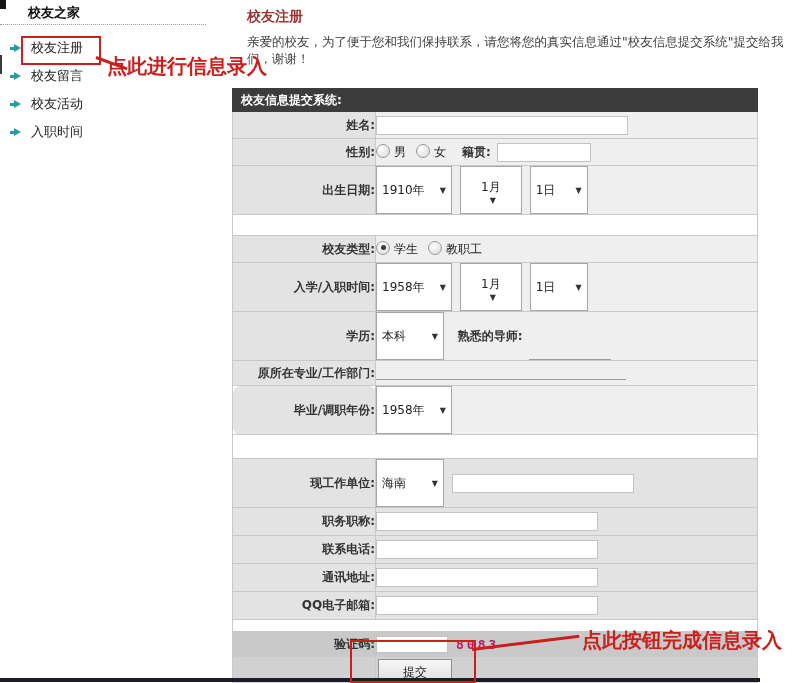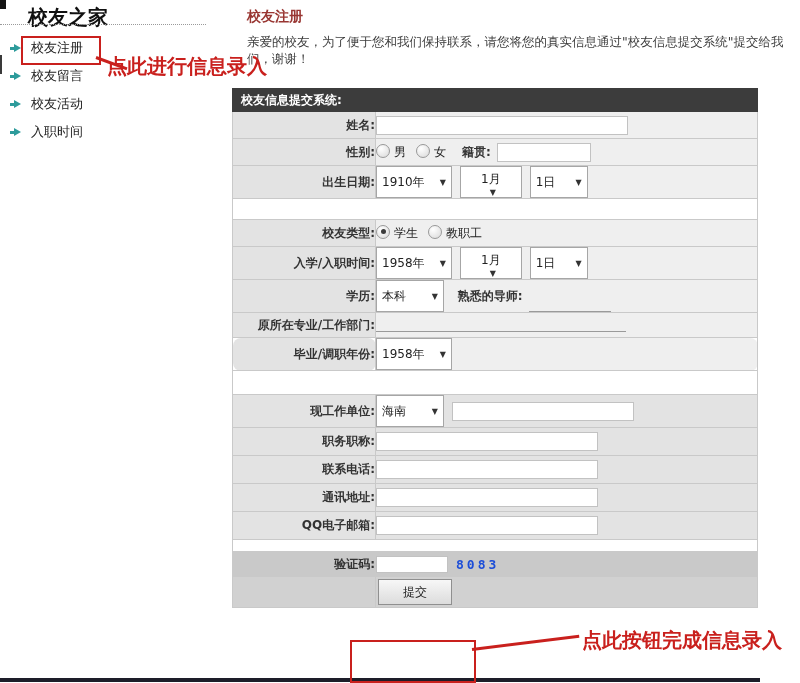--- a/index.html
+++ b/index.html
@@ -7,21 +7,21 @@
     width:800px;height:683px;position:relative;overflow:hidden;
     background:#ffffff;
     font-family:"DejaVu Sans","Liberation Sans",sans-serif;
     color:#333;
   }
   
   .corner-mark{position:absolute;left:0;top:0;width:6px;height:9px;background:#141414;}
   .edge-mark{position:absolute;left:0;top:55px;width:2px;height:19px;background:#3a3a3a;}
 
   
-  .sb-title{position:absolute;left:28px;top:4px;font-size:20px;font-weight:bold;color:#111;}
+  .sb-title{position:absolute;left:28px;top:4px;font-size:13px;font-weight:bold;color:#111;}
   .sb-rule{position:absolute;left:0;top:24px;width:206px;border-bottom:1px dotted #9a9a9a;}
   .sb-menu{position:absolute;left:6px;top:34px;width:200px;list-style:none;margin:0;padding:0;}
   .sb-menu li{height:28px;display:flex;align-items:center;cursor:pointer;}
   .arr{position:relative;width:11px;height:9px;margin:0 10px 0 4px;flex:0 0 auto;}
   .arr::before{content:"";position:absolute;left:0;top:3px;width:5px;height:3px;background:#2d9b9b;}
   .arr::after{content:"";position:absolute;left:4px;top:0;width:0;height:0;
     border-top:4.5px solid transparent;border-bottom:4.5px solid transparent;border-left:7px solid #2d9b9b;}
   .sb-label{font-size:13px;color:#222;}
 
   
@@ -41,35 +41,35 @@
   td.sp{background:#ffffff;border-left:1px solid #b3b3b3;border-right:1px solid #b3b3b3;}
   .h27{height:26px;} .h32{height:31px;} .h30{height:29px;} .h25{height:24px;} .h33{height:32px;border-radius:8px;}
   .h28{height:27px;} .h21{height:20px;} .h24{height:23px;} .h12{height:11px;} .h79{height:78px;}
   .h25c{height:24px;} .h31{height:30px;}
 
   
   .ti{display:inline-block;background:#fff;border:1px solid #c2c2c2;height:17px;vertical-align:middle;}
   .w250{width:250px;} .w220{width:220px;} .w92{width:92px;} .w180{width:180px;}
   .wcap{width:70px;height:15px;}
   .sel{display:inline-flex;align-items:center;justify-content:space-between;background:#fff;
-    border:1px solid #a6a6a6;height:22px;padding:4px 5px;vertical-align:middle;margin-right:4px;color:#222;}
+    border:1px solid #a6a6a6;height:22px;padding:12px 5px;vertical-align:middle;margin-right:4px;color:#222;}
   .sw64{width:64px;} .sw50{width:50px;flex-direction:column;} .sw46{width:46px;} .sw56{width:56px;}
   .caret{font-size:8px;color:#333;margin-left:4px;}
   .rdo{display:inline-block;width:12px;height:12px;border:1px solid #999;border-radius:50%;
     background:radial-gradient(circle at 35% 30%, #ffffff, #d8d8d8);vertical-align:-2px;margin-right:4px;}
   .rdo.on::after{content:"";display:block;width:5px;height:5px;margin:3px auto;background:#3a3a3a;border-radius:50%;}
   .rlb{margin-right:10px;color:#222;}
   .inlbl{font-weight:bold;color:#333;margin:0 6px 0 6px;}
   .uline{display:inline-block;border-bottom:1px solid #9a9a9a;height:13px;vertical-align:bottom;}
   .u82{width:82px;} .u250{width:250px;}
   .ta{position:relative;width:212px;height:60px;background:#fff;border:1px solid #a2a2a2;margin:8px 0;}
   .ta-handle{position:absolute;right:1px;bottom:1px;width:10px;height:10px;
     background:repeating-linear-gradient(135deg,transparent 0 2px,#9a9a9a 2px 3px);}
   .capdigits{display:inline-block;margin-left:8px;font-family:"DejaVu Sans Mono","Liberation Mono",monospace;
-    font-weight:bold;font-size:13px;letter-spacing:3px;color:#1d4ed8;vertical-align:middle;}
+    font-weight:bold;font-size:13px;letter-spacing:3px;color:#be185d;vertical-align:middle;}
   .btn{display:inline-flex;align-items:center;justify-content:center;width:72px;height:24px;margin-left:2px;
     background:linear-gradient(#f7f7f7,#dcdcdc);border:1px solid #8f8f8f;color:#222;font-size:12px;cursor:pointer;}
 
   
   .rbox{position:absolute;border:2px solid #c9201d;z-index:6;}
   .rbox1{left:21px;top:36px;width:76px;height:25px;}
   .rbox2{left:350px;top:640px;width:122px;height:39px;}
   .rline{position:absolute;border-top:3px solid #c9201d;z-index:6;transform-origin:left center;}
   .rline1{left:96px;top:56px;width:33px;transform:rotate(20deg);}
   .rline2{left:472px;top:648px;width:108px;transform:rotate(-7deg);}

